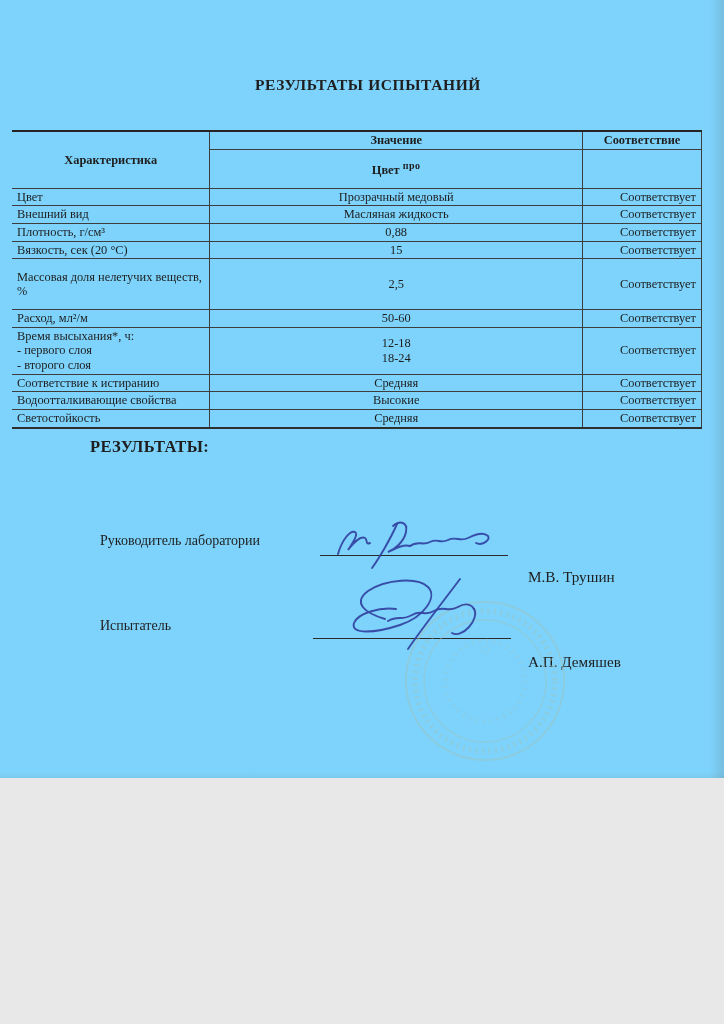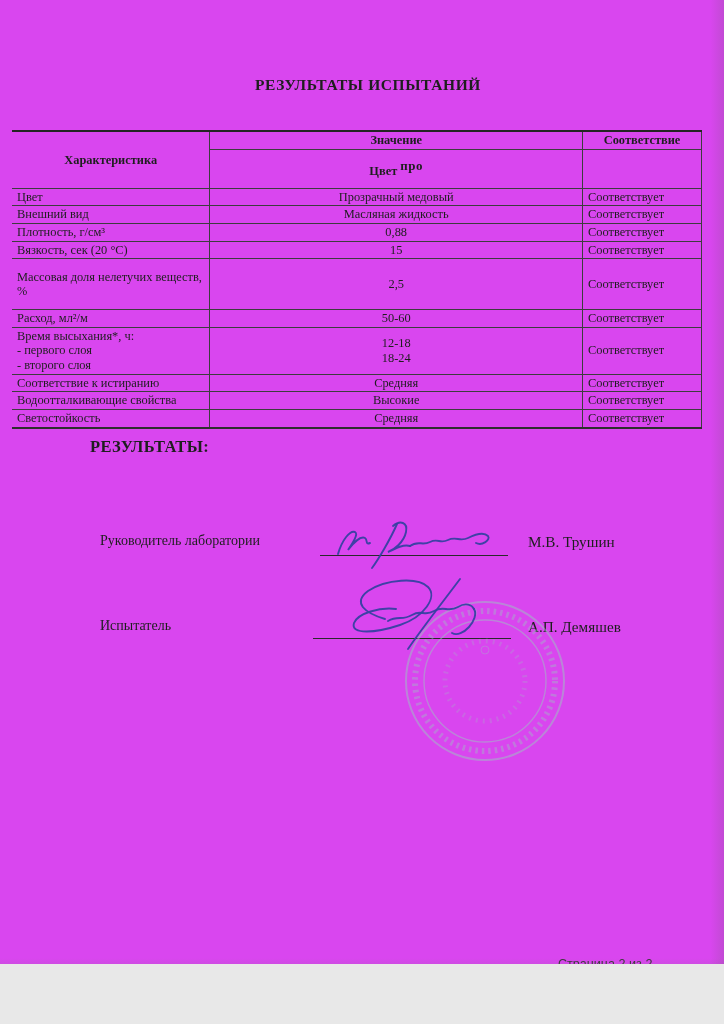--- a/index.html
+++ b/index.html
@@ -5,23 +5,23 @@
   :root{
     --text-ink:#1e1e1e;
     --line:#3d3d3d;
     --signature-ink:#3241a0;
     --stamp:#9cc4c0;
   }
   html,body{margin:0;padding:0;}
   body{background:#e8e8e8;}
   .page{
     position:relative;
-    width:724px;height:964px;
+    width:724px;height:778px;
     margin:0 auto;
-    background:#d946ef;
+    background:#7dd3fc;
     overflow:hidden;
     font-family:"Liberation Serif","DejaVu Serif",serif;
     color:var(--text-ink);
   }
   
   .scan-edge-right{
     position:absolute;right:0;top:0;width:14px;height:100%;
     background:linear-gradient(to right, rgba(0,0,0,0) 0%, rgba(90,90,90,0.18) 100%);
     pointer-events:none;
   }
@@ -53,34 +53,34 @@
   }
   table.results th:first-child, table.results td:first-child{border-left:none;}
   table.results th{font-weight:bold;text-align:center;}
   tr.hrow-a{height:17px;}
   tr.hrow-b{height:39px;}
   tbody.rows tr{height:17px;margin-top:40px;}
   tbody.rows tr:nth-child(5){height:51px;}
   tbody.rows tr:nth-child(7){height:45px;}
   td.c-label{text-align:left;}
   td.c-value{text-align:center;}
-  td.c-conf{text-align:left;}
-  .sup{vertical-align:super;font-size:13px;font-weight:bold;letter-spacing:0.5px;}
+  td.c-conf{text-align:right;}
+  .sup{vertical-align:super;font-size:10px;font-weight:bold;letter-spacing:0.5px;}
 
   .conclusion-heading{
     position:absolute;left:90px;top:437px;
     font-size:16.5px;font-weight:bold;letter-spacing:0.4px;
   }
   .conclusion-text{
     position:absolute;left:74px;top:462px;
     font-size:15.3px;letter-spacing:0.2px;
   }
 
   .sig-label{position:absolute;font-size:14px;}
-  .sig-name{position:absolute;font-size:15.2px;}
+  .sig-name{position:absolute;font-size:15.2px;margin-top:35px;}
   .sig-line{position:absolute;border-bottom:1.4px solid #2a2a2a;}
   .sig-svg{position:absolute;z-index:3;}
   .sig-svg path{fill:none;stroke:var(--signature-ink);stroke-width:1.9;stroke-linecap:round;opacity:0.92;}
 
   .stamp-svg{position:absolute;left:402px;top:598px;z-index:1;opacity:0.5;}
   .stamp-svg circle{fill:none;stroke:var(--stamp);}
 
   .footer-note{
     position:absolute;left:76px;top:957px;
     font-family:"Liberation Sans","DejaVu Sans",sans-serif;

